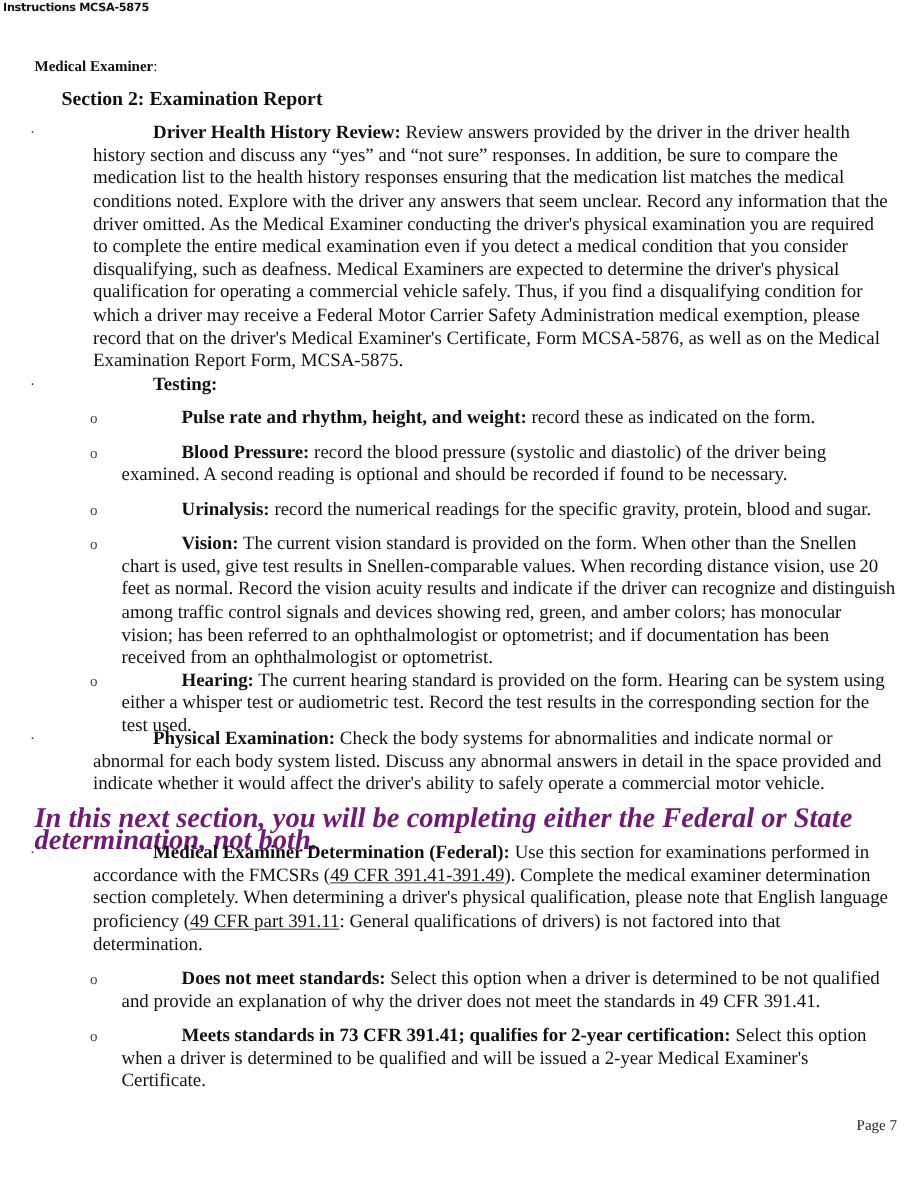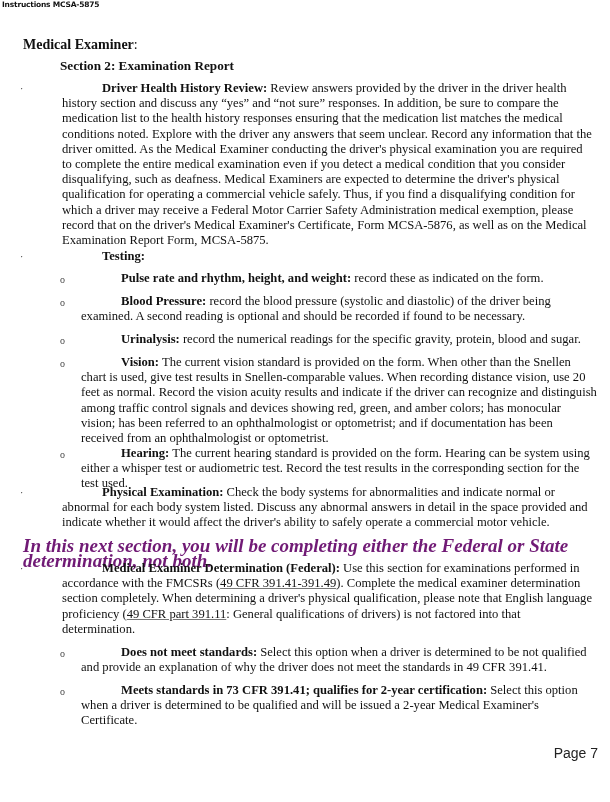--- a/index.html
+++ b/index.html
@@ -4,29 +4,29 @@
 <style>
   html, body { margin: 0; padding: 0; background: #ffffff; }
   body { width: 610px; height: 802px; position: relative; overflow: hidden; color: #111; }
   .header-tag {
     position: absolute; left: 2px; top: 0px;
     font-family: "DejaVu Sans", sans-serif; font-weight: bold;
     font-size: 7.5px; letter-spacing: -0.2px; color: #111;
   }
   .page-num {
     position: absolute; right: 12px; top: 745px;
-    font-family: Liberation Sans, sans-serif; font-size: 14px; color: #222;
+    font-family: Liberation Serif, serif; font-size: 10px; color: #222;
   }
   .doc {
     position: absolute; left: 0; top: 0; width: 610px;
     font-family: "Liberation Serif", serif; font-size: 12.6px; line-height: 15.2px;
   }
-  .h1 { position: absolute; left: 23px; top: 37px; font-weight: bold; font-size: 14px; }
+  .h1 { position: absolute; left: 23px; top: 37px; font-weight: bold; font-size: 10px; }
   .h1 .colon { font-weight: normal; }
-  .h2 { position: absolute; left: 60px; top: 58px; font-weight: bold; font-size: 13.2px; }
+  .h2 { position: absolute; left: 41px; top: 58px; font-weight: bold; font-size: 13.2px; }
   .item { position: absolute; left: 62px; width: 532px; }
   .bullet { position: absolute; left: -42px; font-size: 10px; color: #333; }
   .sub { position: absolute; left: 81px; width: 516px; }
   .circle { position: absolute; left: -21px; top: 1px; font-size: 10px; color: #444; }
   b { font-weight: bold; margin-left: 40px; }
   .link { text-decoration: underline; text-decoration-color: #777; }
   .italic-note { position: absolute; left: 23px; top: 538px; font-style: italic; font-weight: bold; color: #701a75; font-size: 19px; }
 </style>
 </head>
 <body>

